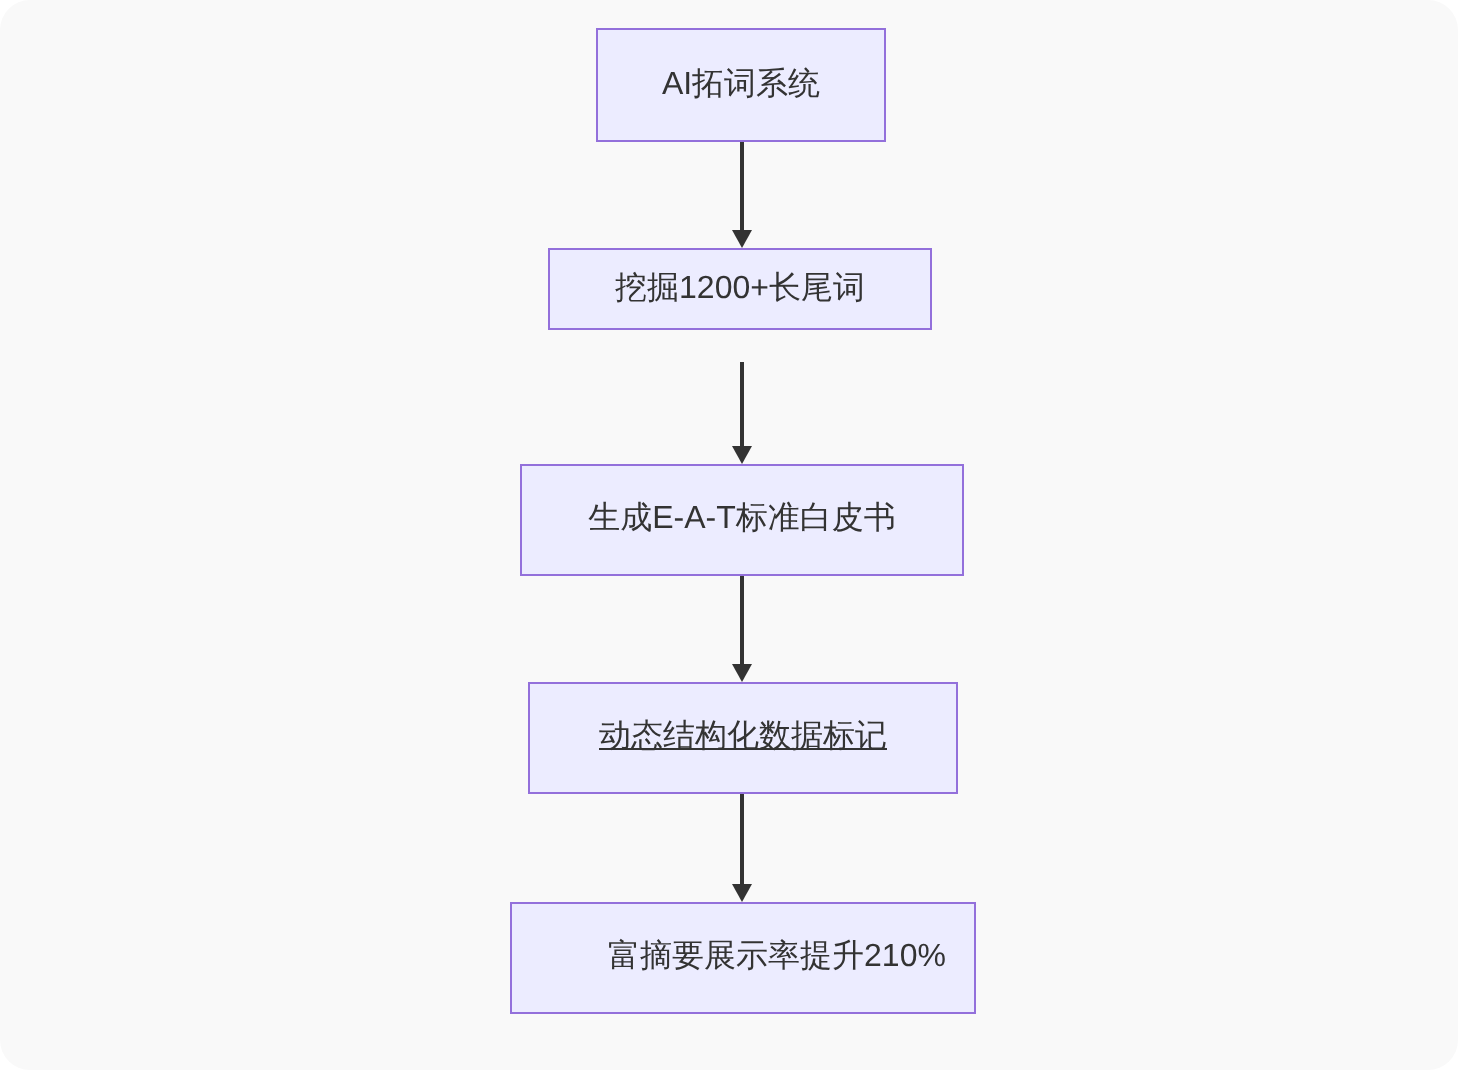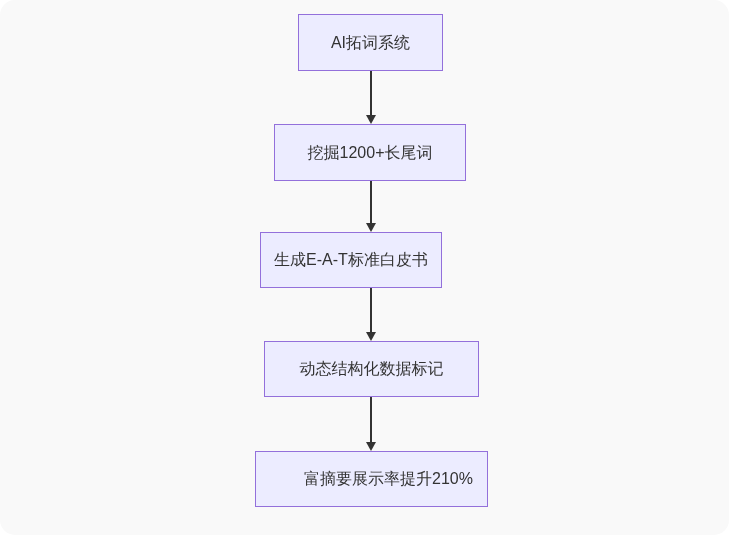--- a/index.html
+++ b/index.html
@@ -44,23 +44,23 @@
   }
   .flow-arrow .head {
     width: 0;
     height: 0;
     border-left: 5px solid transparent;
     border-right: 5px solid transparent;
     border-top: 9px solid #333333;
   }
   
   .n0 { left: 298px; top: 14px;  width: 145px; height: 57px; }
-  .n1 { left: 274px; top: 124px; width: 192px; height: 57px; }
-  .n2 { left: 260px; top: 232px; width: 182px; height: 56px; }
-  .n3 { left: 264px; top: 341px; width: 215px; height: 56px; }
+  .n1 { left: 274px; top: 124px; width: 192px; height: 41px; }
+  .n2 { left: 260px; top: 232px; width: 222px; height: 56px; }
+  .n3 { left: 264px; top: 341px; width: 215px; height: 56px; text-decoration: underline; }
   .n4 { left: 255px; top: 451px; width: 233px; height: 56px; padding-left: 34px; }
   
   .a0 { left: 365px; top: 71px;  height: 53px; }
   .a1 { left: 365px; top: 181px; height: 51px; }
   .a2 { left: 365px; top: 288px; height: 53px; }
   .a3 { left: 365px; top: 397px; height: 54px; }
 </style>
 </head>
 <body>
 

